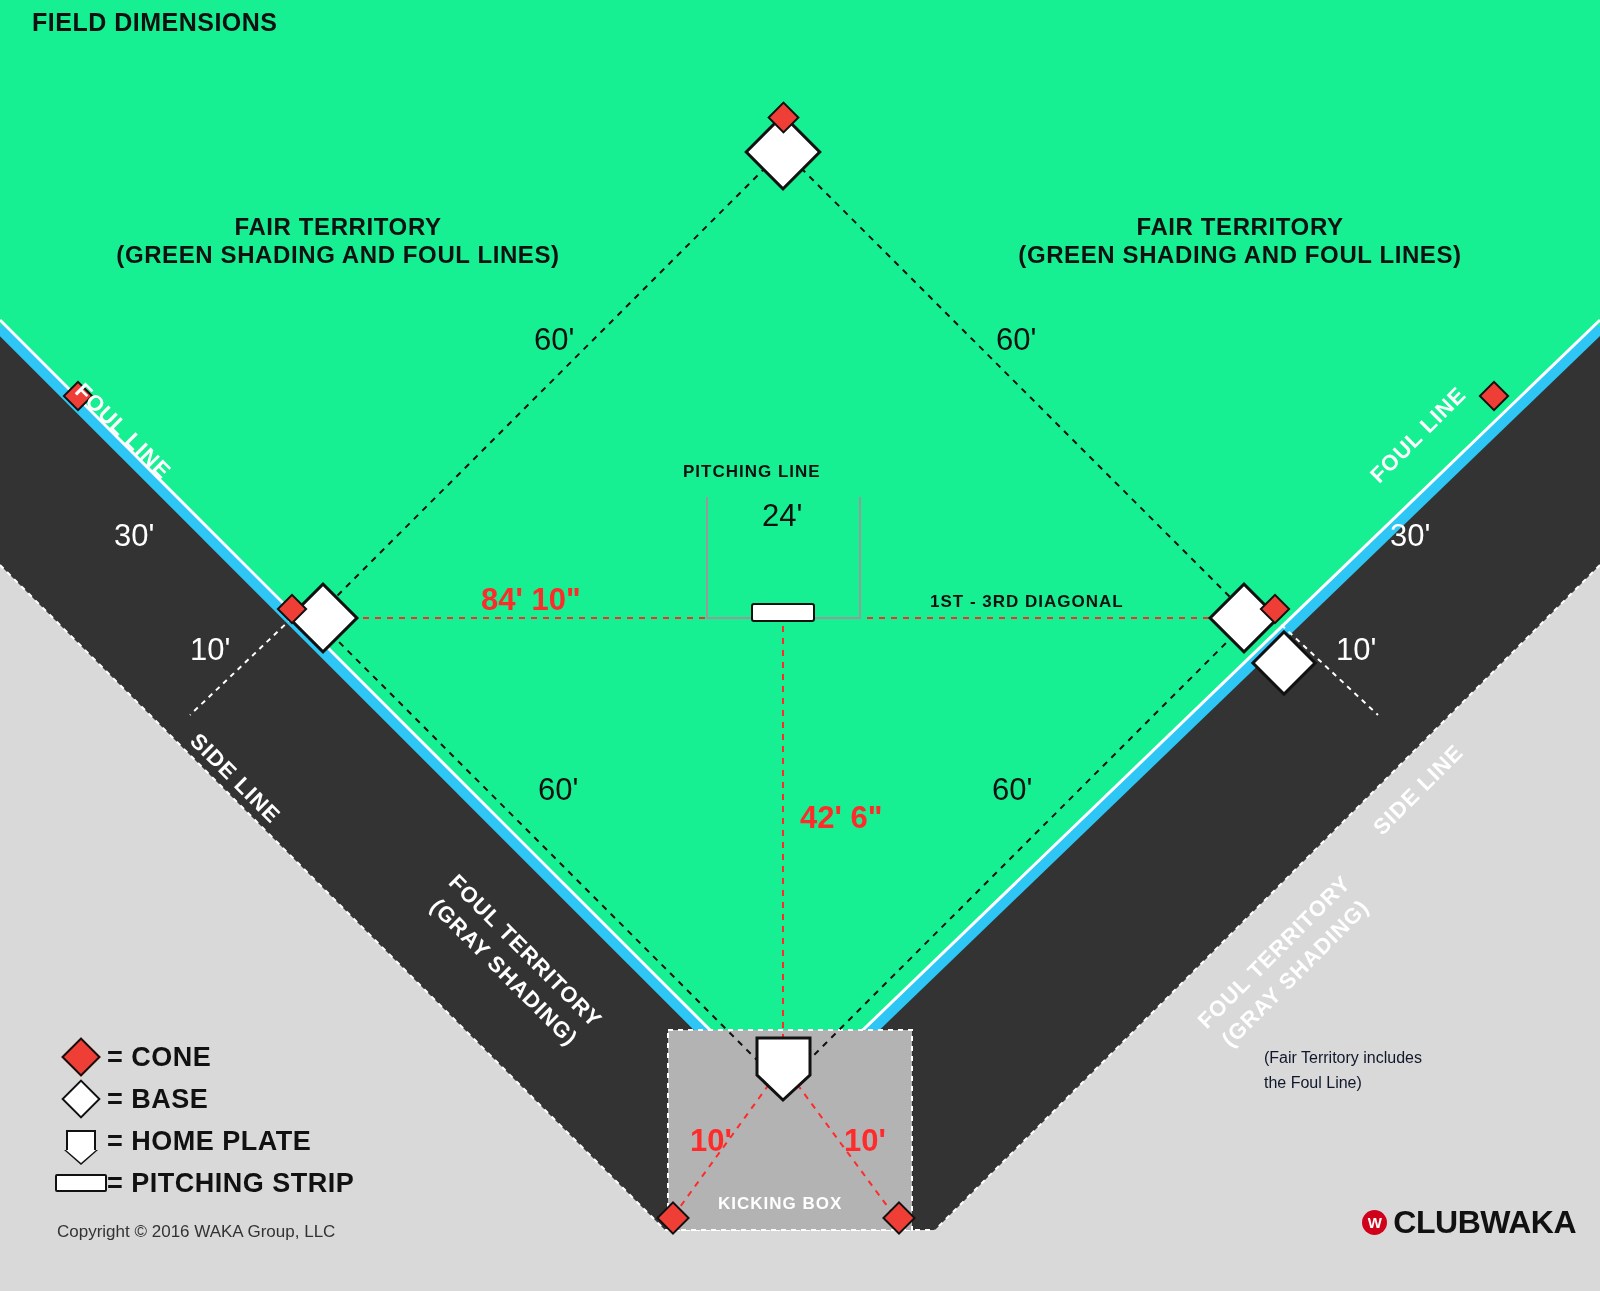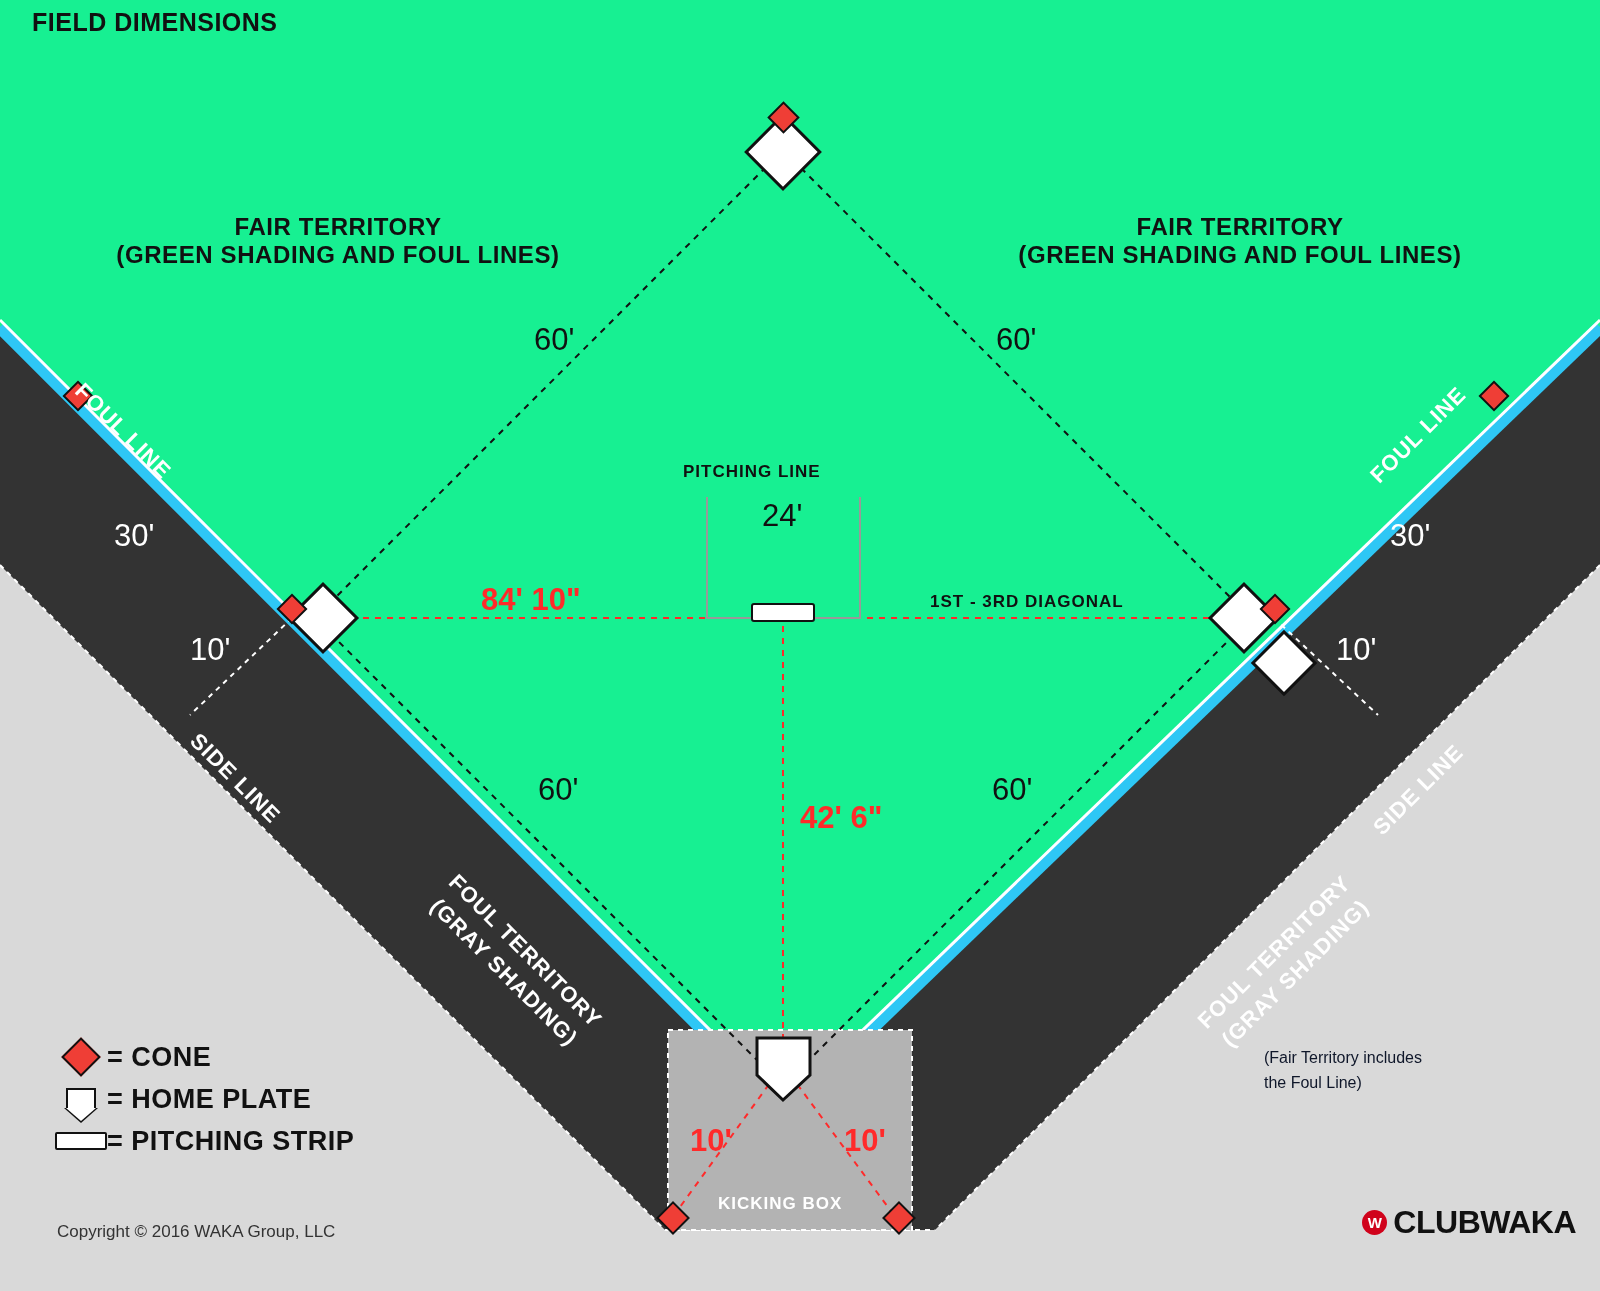--- a/index.html
+++ b/index.html
@@ -189,20 +189,26 @@
 
   <div id="legend">
     <div class="legrow">
       <span class="legicon">
           <span class="diamond cone"></span>
         </span>
       <span class="legtext">= CONE</span>
     </div>
     <div class="legrow">
       <span class="legicon">
+          <span class="diamond base"></span>
+        </span>
+      <span class="legtext">= BASE</span>
+    </div>
+    <div class="legrow">
+      <span class="legicon">
           <span class="hp"></span>
         </span>
       <span class="legtext">= HOME PLATE</span>
     </div>
     <div class="legrow">
       <span class="legicon">
           <span class="strip"></span>
         </span>
       <span class="legtext">= PITCHING STRIP</span>
     </div>

